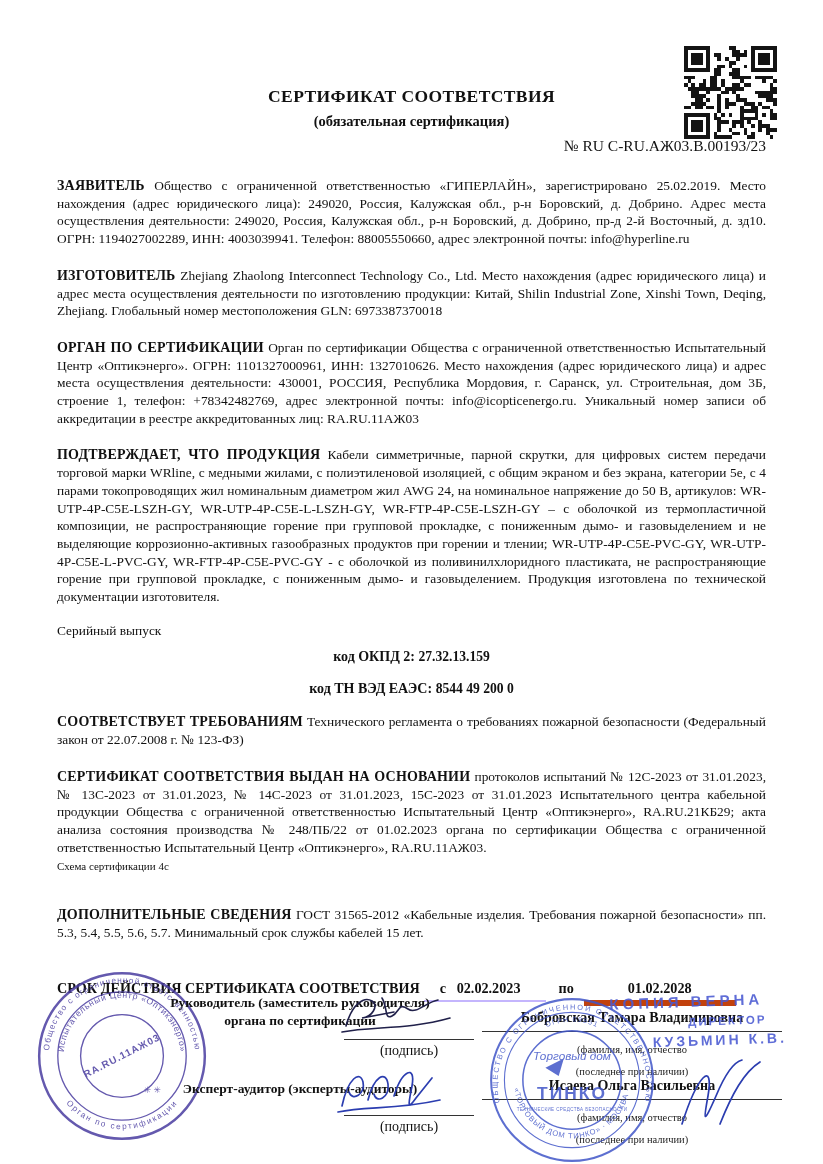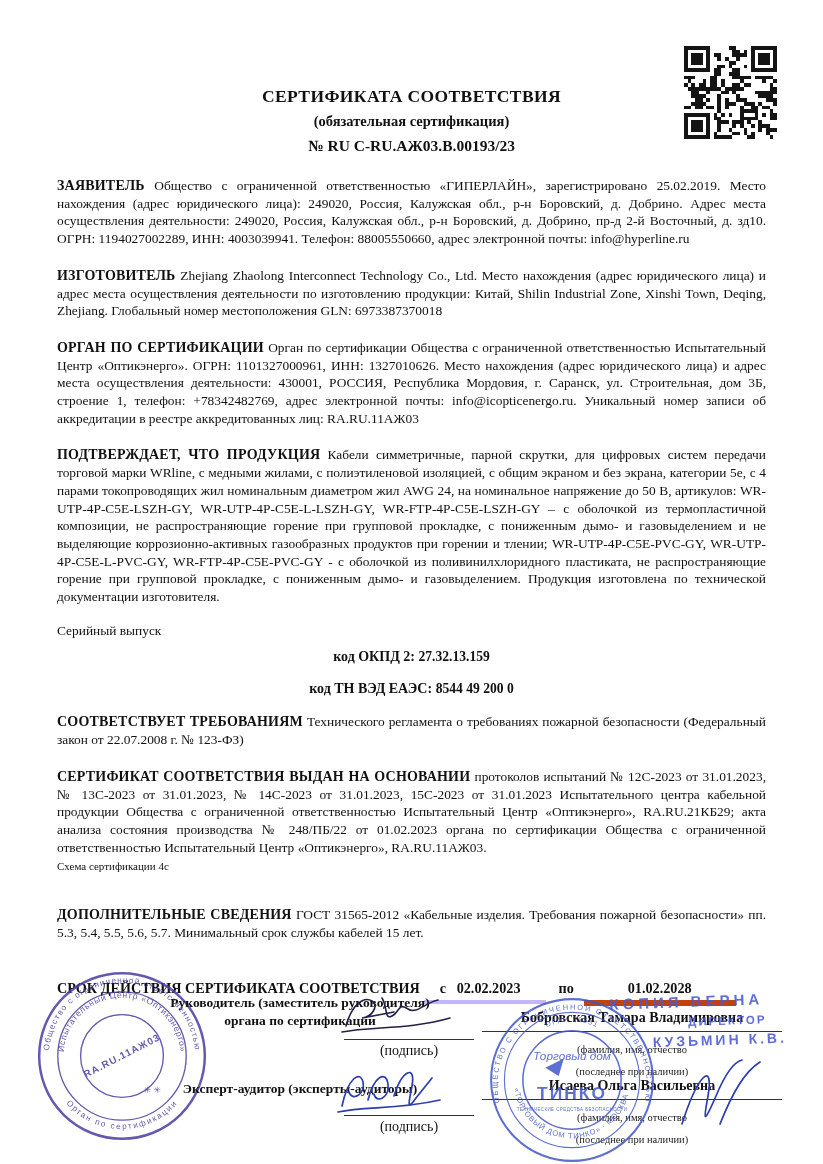--- a/index.html
+++ b/index.html
@@ -3,33 +3,33 @@
 <meta charset="utf-8">
 <style>
   html,body{margin:0;padding:0;background:#e8e8e8;}
   .page{position:relative;width:823px;height:1164px;margin:0 auto;background:#ffffff;
         box-sizing:border-box;padding:86px 57px 0 57px;overflow:hidden;
         font-family:"Liberation Serif",serif;color:#111;}
   .qr{position:absolute;top:46px;right:46px;width:93px;height:93px;shape-rendering:crispEdges;}
   .hdr{text-align:center;margin:0 0 22px 0;}
   .title{font-size:17.5px;font-weight:bold;letter-spacing:.4px;}
   .subtitle{font-size:14.5px;font-weight:bold;margin-top:6px;}
-  .number{font-size:15.5px;font-weight:bold;margin-top:7px;}
+  .number{font-size:15.5px;font-weight:normal;margin-top:7px;text-align:right;}
   .para{margin:0 0 19px 0;font-size:13.4px;line-height:17.7px;text-align:justify;}
   .para.tight{margin-bottom:16px;}
   .lbl{font-size:14px;letter-spacing:.2px;}
   .serial{font-size:13.4px;line-height:17.7px;margin:0 0 10px 0;}
   .code-line{text-align:center;font-size:14px;margin:0 0 16px 0;}
   .code-line .val{font-size:13.6px;font-weight:bold;}
   .mt12{margin-top:12px;}
   .basis{margin-bottom:2px;}
   .scheme{font-size:11px;line-height:17.7px;margin:0 0 30px 0;}
   .additional{margin-bottom:38px;}
   .validity{font-size:14.2px;font-weight:bold;margin-top:4px;white-space:nowrap;}
-  .vseg{display:inline-block;border-bottom:4px solid #c4b5fd;padding:0 26px 3px 16px;margin-left:4px;}
+  .vseg{display:inline-block;border-bottom:2px solid #c4b5fd;padding:0 26px 3px 16px;margin-left:4px;}
   .vseg2{display:inline-block;border-bottom:6px solid #c2410c;padding:0 44px 3px 44px;margin-left:10px;}
   .vto{margin-left:12px;}
   .sig-zone{position:absolute;left:0;top:966px;width:823px;height:198px;}
   .sig-zone .abs{position:absolute;}
   .role{font-weight:bold;font-size:13.5px;line-height:18px;text-align:center;}
   .role1{left:168px;top:28px;width:264px;}
   .role2{left:168px;top:114px;width:264px;}
   .mp{left:28px;top:32px;width:140px;text-align:center;font-weight:bold;font-size:14px;line-height:21px;}
   .sigsvg1{left:338px;top:26px;width:132px;height:48px;}
   .sigsvg2{left:336px;top:96px;width:124px;height:56px;}
@@ -269,21 +269,21 @@
       <rect x="9" y="24" width="1" height="1" fill="#141414"></rect>
       <rect x="10" y="24" width="1" height="1" fill="#141414"></rect>
       <rect x="11" y="24" width="1" height="1" fill="#141414"></rect>
       <rect x="12" y="24" width="1" height="1" fill="#141414"></rect>
       <rect x="17" y="24" width="1" height="1" fill="#141414"></rect>
       <rect x="18" y="24" width="1" height="1" fill="#141414"></rect>
       <rect x="23" y="24" width="1" height="1" fill="#141414"></rect>
     </svg>
 
   <div class="hdr">
-    <div class="title">СЕРТИФИКАТА СООТВЕТСТВИЯ</div>
+    <div class="title">СЕРТИФИКАТ СООТВЕТСТВИЯ</div>
     <div class="subtitle">(обязательная сертификация)</div>
     <div class="number">№ RU С-RU.АЖ03.В.00193/23</div>
   </div>
 
   <p class="para"><b class="lbl">ЗАЯВИТЕЛЬ</b> <span>Общество с ограниченной ответственностью «ГИПЕРЛАЙН», зарегистрировано 25.02.2019. Место нахождения (адрес юридического лица): 249020, Россия, Калужская обл., р-н Боровский, д. Добрино. Адрес места осуществления деятельности: 249020, Россия, Калужская обл., р-н Боровский, д. Добрино, пр-д 2-й Восточный, д. зд10. ОГРН: 1194027002289, ИНН: 4003039941. Телефон: 88005550660, адрес электронной почты: info@hyperline.ru</span></p>
 
   <p class="para"><b class="lbl">ИЗГОТОВИТЕЛЬ</b> <span>Zhejiang Zhaolong Interconnect Technology Co., Ltd. Место нахождения (адрес юридического лица) и адрес места осуществления деятельности по изготовлению продукции: Китай, Shilin Industrial Zone, Xinshi Town, Deqing, Zhejiang. Глобальный номер местоположения GLN: 6973387370018</span></p>
 
   <p class="para"><b class="lbl">ОРГАН ПО СЕРТИФИКАЦИИ</b> <span>Орган по сертификации Общества с ограниченной ответственностью Испытательный Центр «Оптикэнерго». ОГРН: 1101327000961, ИНН: 1327010626. Место нахождения (адрес юридического лица) и адрес места осуществления деятельности: 430001, РОССИЯ, Республика Мордовия, г. Саранск, ул. Строительная, дом 3Б, строение 1, телефон: +78342482769, адрес электронной почты: info@icopticenergo.ru. Уникальный номер записи об аккредитации в реестре аккредитованных лиц: RA.RU.11АЖ03</span></p>
 

